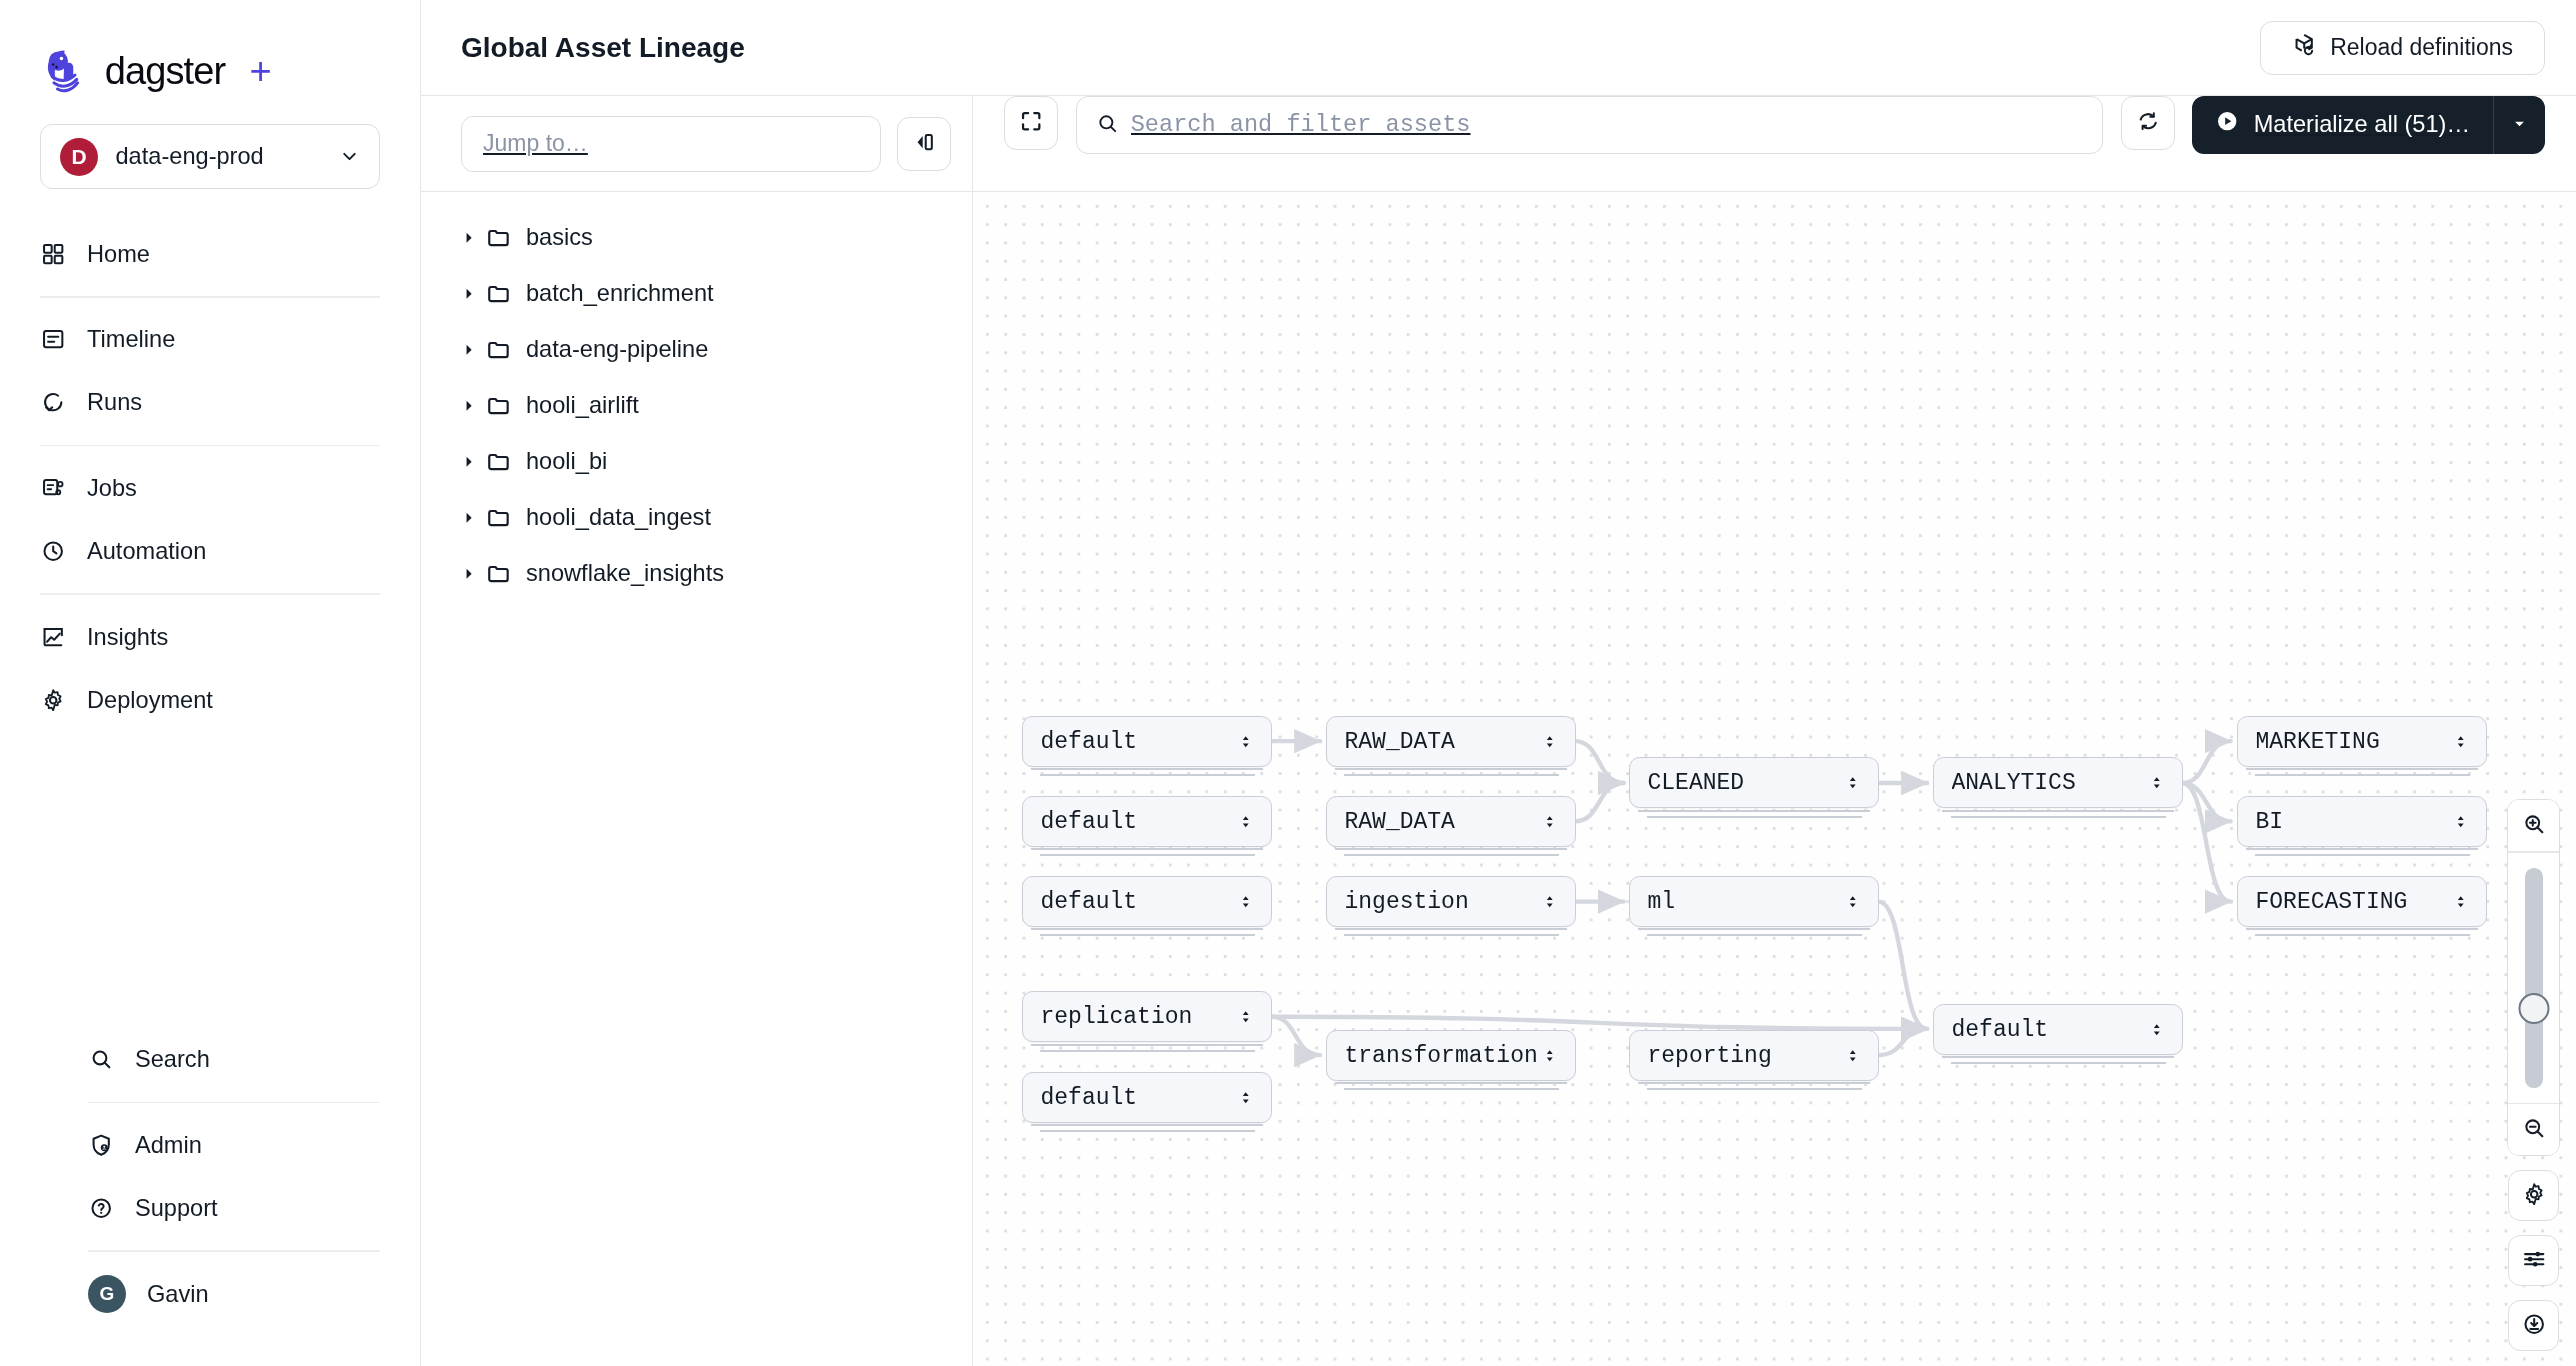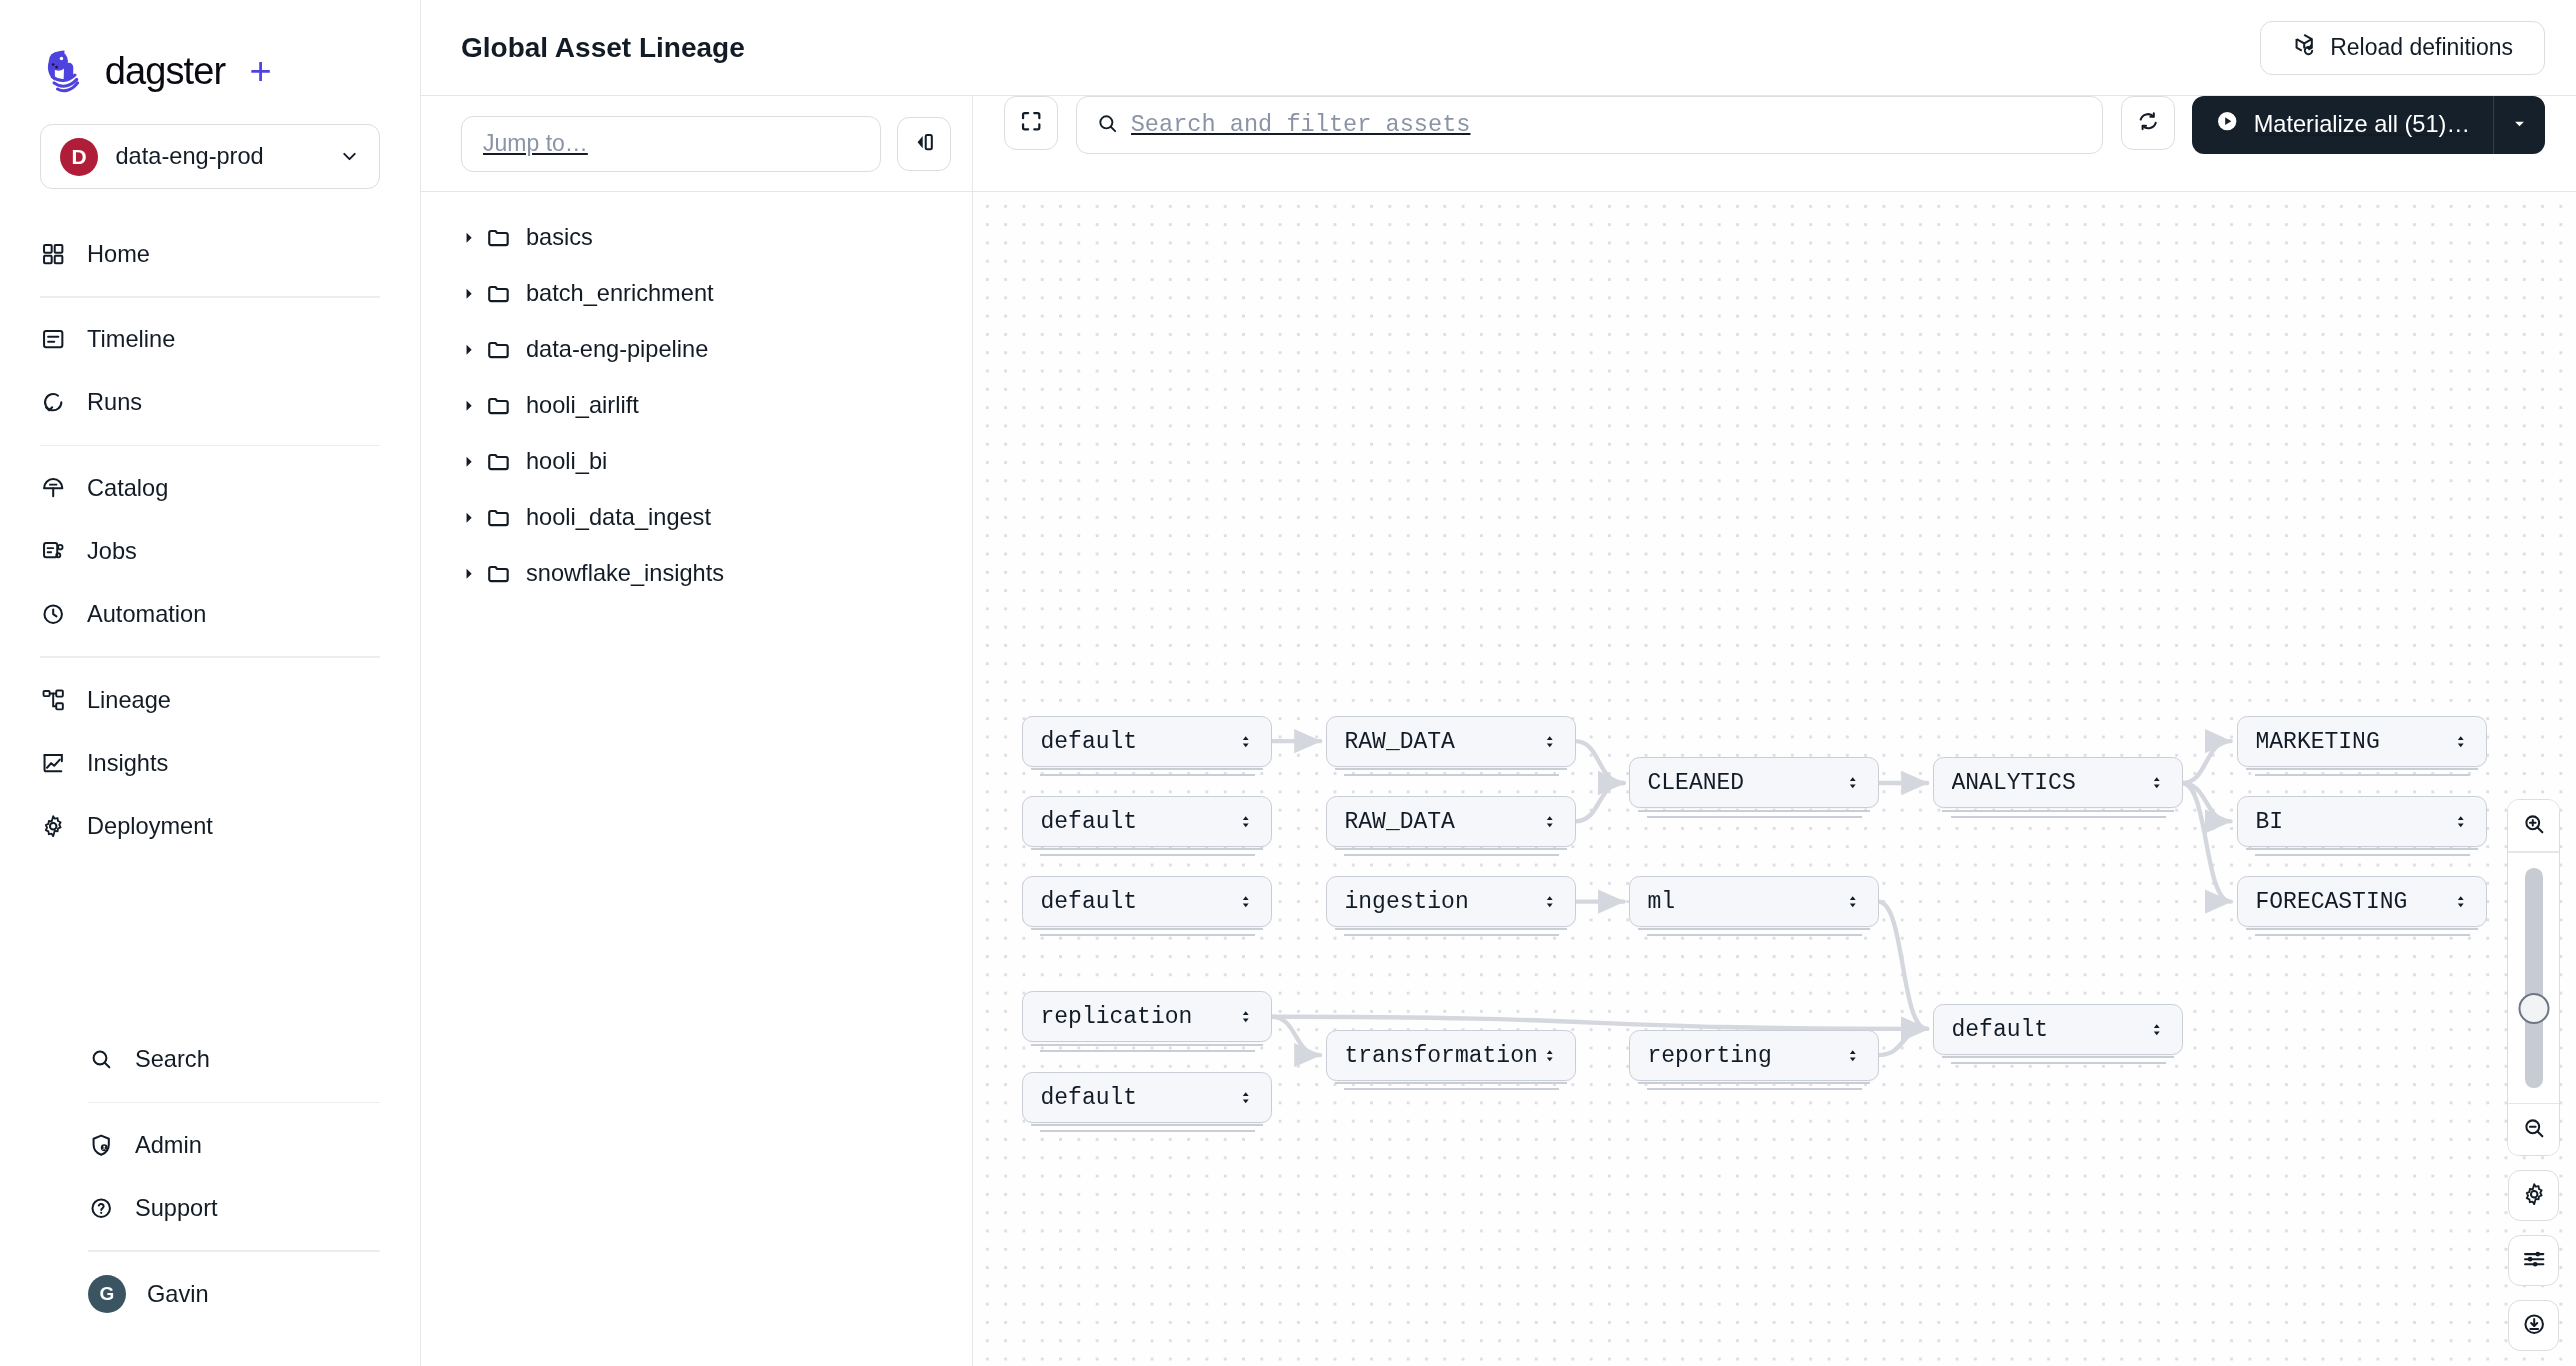--- a/index.html
+++ b/index.html
@@ -298,30 +298,20 @@
           <span>Runs</span>
         </div>
       </div>
 
       <div class="nav-sep"></div>
 
       <div class="nav-group">
         <div class="nav-item">
           <span class="nav-icon">
             <svg viewBox="0 0 24 24" width="24.4" height="24.4">
-              <path d="M3 12a9 9 0 0 1 18 0z" stroke="#131C26" stroke-width="2" fill="none" stroke-linejoin="round"></path>
-              <line x1="12" y1="12" x2="12" y2="20" stroke="#131C26" stroke-width="2" stroke-linecap="round"></line>
-              <line x1="8" y1="8.5" x2="16" y2="8.5" stroke="#131C26" stroke-width="1.8"></line>
-            </svg>
-          </span>
-          <span>Catalog</span>
-        </div>
-        <div class="nav-item">
-          <span class="nav-icon">
-            <svg viewBox="0 0 24 24" width="24.4" height="24.4">
               <rect x="3" y="4" width="13" height="14" rx="2" stroke="#131C26" stroke-width="2" fill="none"></rect>
               <line x1="6.5" y1="9" x2="12" y2="9" stroke="#131C26" stroke-width="1.8" stroke-linecap="round"></line>
               <line x1="6.5" y1="13" x2="10" y2="13" stroke="#131C26" stroke-width="1.8" stroke-linecap="round"></line>
               <circle cx="19" cy="8" r="2.2" stroke="#131C26" stroke-width="1.8" fill="none"></circle>
               <circle cx="17" cy="16" r="2" stroke="#131C26" stroke-width="1.8" fill="none"></circle>
             </svg>
           </span>
           <span>Jobs</span>
         </div>
         <div class="nav-item">
@@ -331,32 +321,20 @@
               <path d="M12 7.5V12l3.2 2.2" stroke="#131C26" stroke-width="2" fill="none" stroke-linecap="round" stroke-linejoin="round"></path>
             </svg>
           </span>
           <span>Automation</span>
         </div>
       </div>
 
       <div class="nav-sep"></div>
 
       <div class="nav-group">
-        <div class="nav-item">
-          <span class="nav-icon">
-            <svg viewBox="0 0 24 24" width="24.4" height="24.4">
-              <rect x="2.5" y="3" width="6" height="5" rx="1" stroke="#131C26" stroke-width="1.9" fill="none"></rect>
-              <rect x="15" y="2.5" width="6.5" height="6" rx="1" stroke="#131C26" stroke-width="1.9" fill="none"></rect>
-              <rect x="15" y="15" width="6.5" height="6" rx="1" stroke="#131C26" stroke-width="1.9" fill="none"></rect>
-              <path d="M8.5 5.5h3.5v12.5H15" stroke="#131C26" stroke-width="1.9" fill="none"></path>
-              <path d="M12 5.5h3" stroke="#131C26" stroke-width="1.9" fill="none"></path>
-            </svg>
-          </span>
-          <span>Lineage</span>
-        </div>
         <div class="nav-item">
           <span class="nav-icon">
             <svg viewBox="0 0 24 24" width="24.4" height="24.4">
               <path d="M3.5 4v14.5a1.5 1.5 0 0 0 1.5 1.5h15" stroke="#131C26" stroke-width="2" fill="none" stroke-linecap="round"></path>
               <path d="M3.5 4h17v6" stroke="#131C26" stroke-width="2" fill="none" stroke-linecap="round"></path>
               <path d="M6 16.5l4-4.5 3 2.5 5.5-6" stroke="#131C26" stroke-width="2" fill="none" stroke-linecap="round" stroke-linejoin="round"></path>
             </svg>
           </span>
           <span>Insights</span>
         </div>

